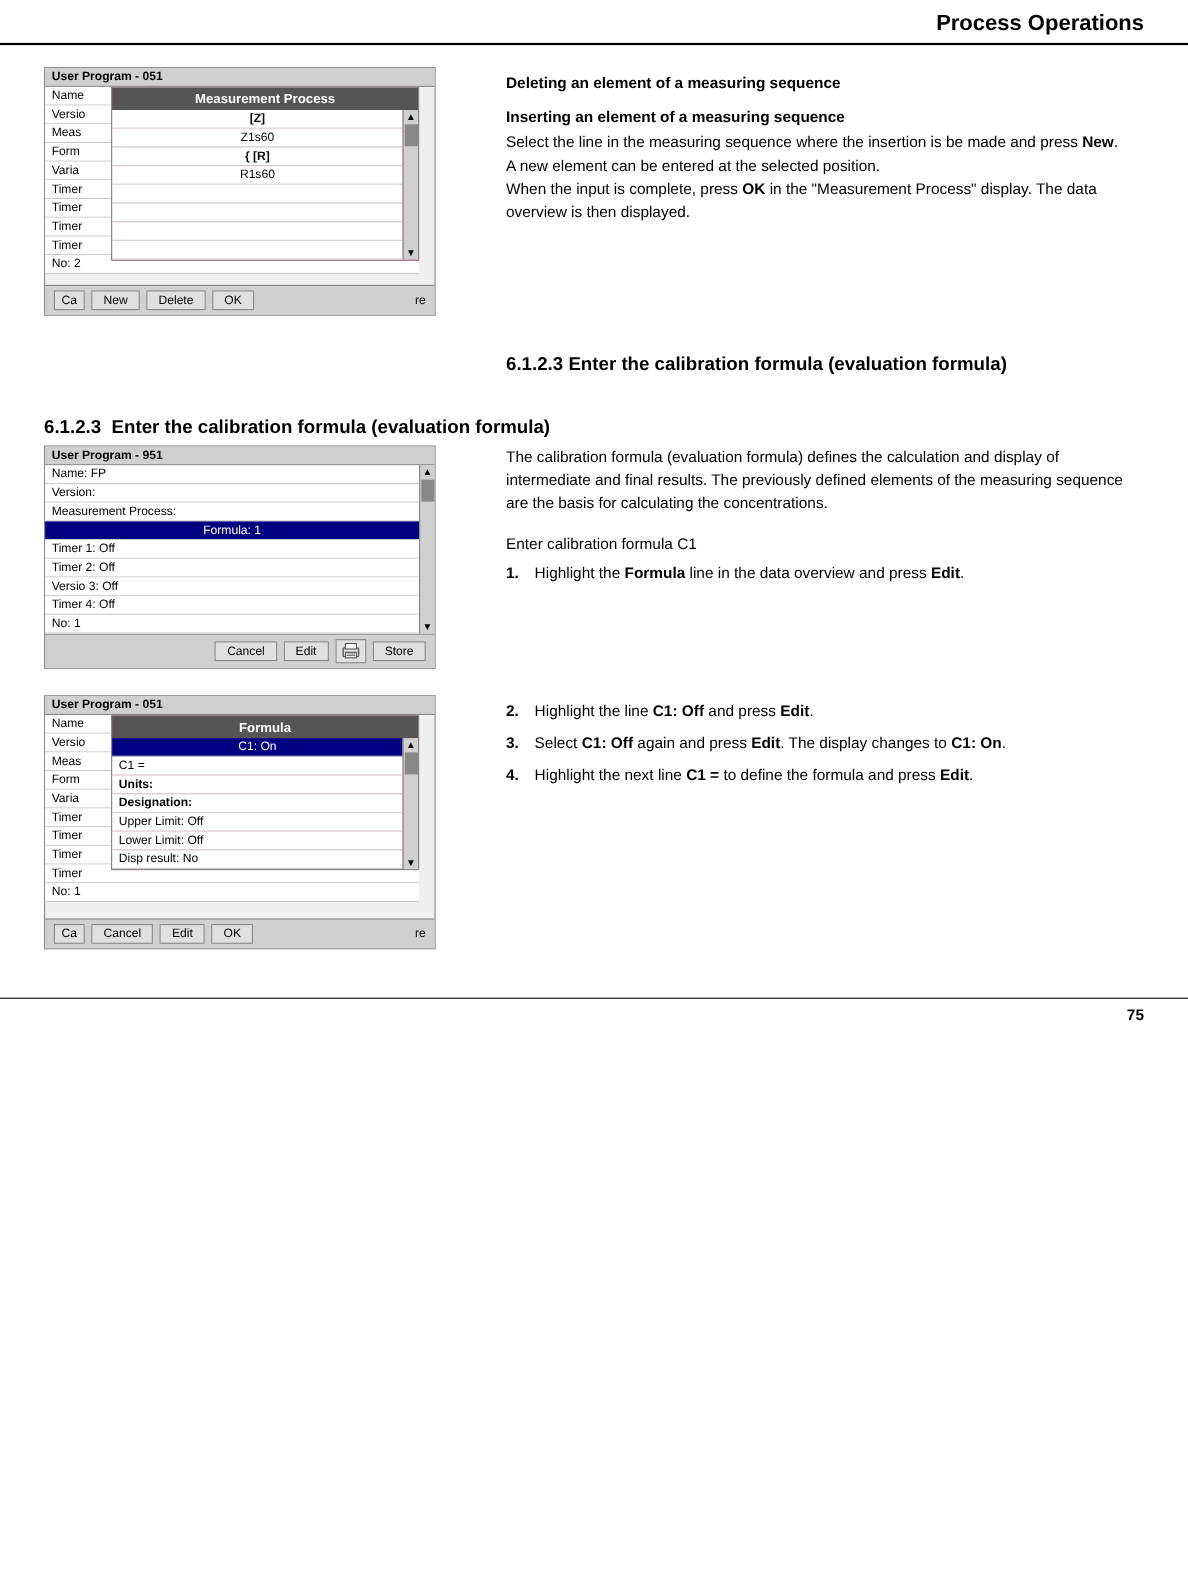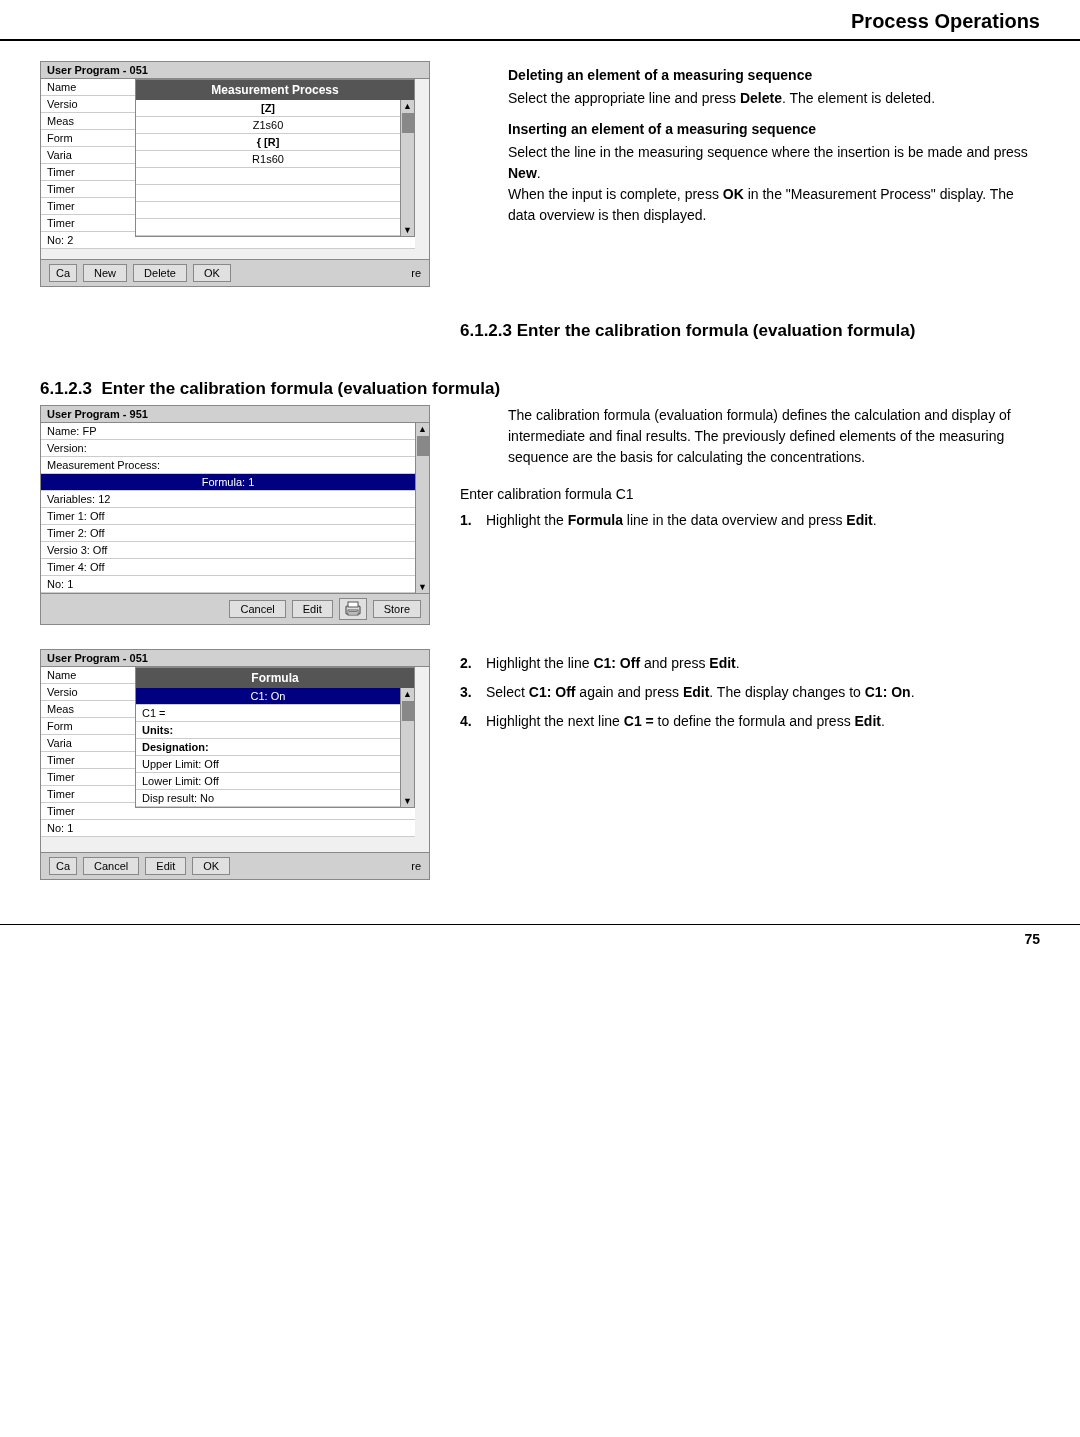--- a/index.html
+++ b/index.html
@@ -40,21 +40,21 @@
     }
     .section-text {
       flex: 1;
       padding-top: 4px;
     }
 
     
     .ui-box {
       border: 1px solid #888;
       background: #f0f0f0;
-      width: 390px;
+      width: 356px;
       font-size: 11px;
       font-family: Arial, sans-serif;
     }
     .ui-box-title {
       background: #555;
       color: #fff;
       text-align: center;
       padding: 3px 6px;
       font-weight: bold;
       font-size: 12px;
@@ -114,21 +114,20 @@
       font-weight: bold;
       margin-bottom: 14px;
       margin-top: 10px;
     }
 
     
     .text-block {
       margin-bottom: 10px;
       line-height: 1.5;
       font-size: 14px;
-      margin-left: 48px;
     }
     .text-block .subheading {
       font-weight: bold;
       display: block;
       margin-bottom: 2px;
     }
     .text-block b {
       font-weight: bold;
     }
     .step {
@@ -256,25 +255,25 @@
           <button class="ui-btn">Delete</button>
           <button class="ui-btn">OK</button>
           <span style="font-size:11px; margin-left:auto;">re</span>
         </div>
       </div>
     </div>
 
     <div class="section-text">
       <div class="text-block">
         <span class="subheading">Deleting an element of a measuring sequence</span>
-        <p>Select the appropriate line and press <b>Delete</b>. The element is deleted.</p>
       </div>
       <div class="text-block">
         <span class="subheading">Inserting an element of a measuring sequence</span>
         <p>Select the line in the measuring sequence where the insertion is be made and press <b>New</b>.</p>
+        <p>A new element can be entered at the selected position.</p>
         <p>When the input is complete, press <b>OK</b> in the "Measurement Process" display. The data overview is then displayed.</p>
       </div>
     </div>
   </div>
 
   <div class="section-row">
     <div style="flex:0 0 390px;"></div>
     <div style="flex:1;">
       <h2 class="section-heading">
         <span>6.1.2.3  Enter the calibration formula (evaluation formula)</span>
@@ -290,21 +289,20 @@
 
     <div class="section-screenshot">
       <div class="ui-box">
         <div style="background:#d0d0d0; padding:2px 6px; font-size:11px; font-weight:bold; border-bottom:1px solid #888;">User Program - 951</div>
         <div style="position:relative;">
           <div style="padding-right:14px;">
             <div class="ui-box-row">Name: FP</div>
             <div class="ui-box-row">Version:</div>
             <div class="ui-box-row">Measurement Process:</div>
             <div class="ui-box-row selected">Formula: 1</div>
-            <div class="ui-box-row">Variables: 12</div>
             <div class="ui-box-row">Timer 1: Off</div>
             <div class="ui-box-row">Timer 2: Off</div>
             <div class="ui-box-row">Versio 3: Off</div>
             <div class="ui-box-row">Timer 4: Off</div>
             <div class="ui-box-row">No: 1</div>
           </div>
           <div style="position:absolute; right:0; top:0; width:14px; height:100%; background:#d0d0d0; border-left:1px solid #888;">
             <div style="text-align:center; font-size:9px; padding-top:1px;">▲</div>
             <div style="width:12px; height:20px; background:#888; margin:2px auto;"></div>
             <div style="text-align:center; font-size:9px; position:absolute; bottom:1px; width:100%;">▼</div>

